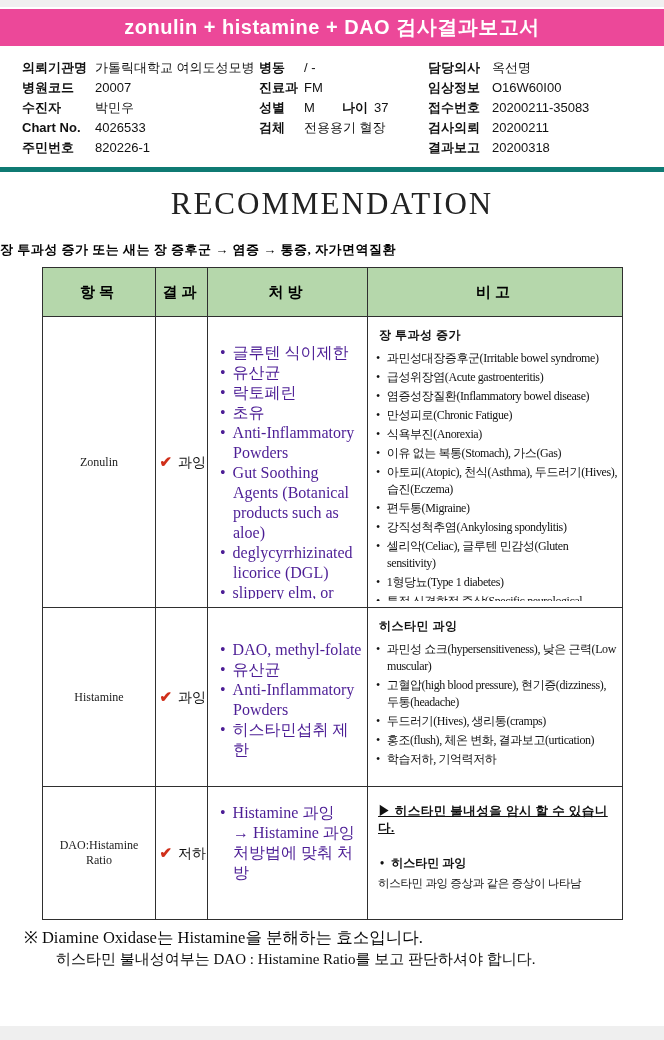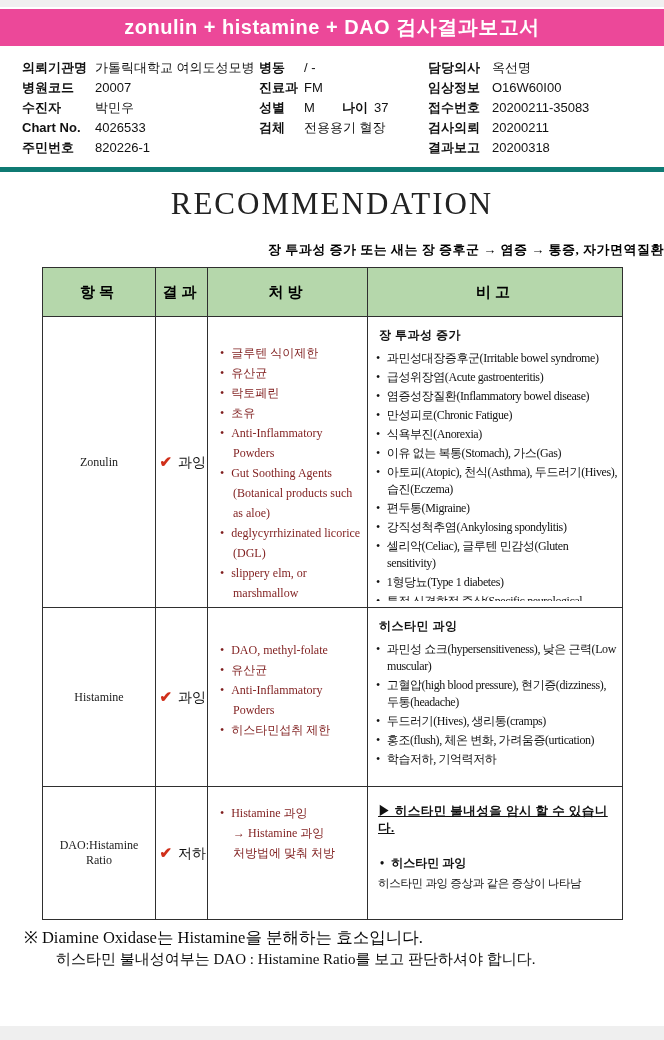--- a/index.html
+++ b/index.html
@@ -25,21 +25,21 @@
   .pi-mid .pi-label2  { display:inline-block; width:32px; font-weight:bold; }
   .pi-right { left:428px; }
   .pi-right .pi-label { display:inline-block; width:64px; font-weight:bold; }
   .separator { position:absolute; left:0; top:167px; width:664px; height:5px; background:#0f7a73; }
   .rec-title {
     position:absolute; left:0; top:186px; width:664px; margin:0; text-align:center;
     font-family:"Liberation Serif", serif; font-weight:400; font-size:31px;
     letter-spacing:2px; color:#222;
   }
   .rec-subtitle {
-    position:absolute; left:0; top:241px; width:664px; text-align:right;
+    position:absolute; left:0; top:241px; width:664px; text-align:left;
     font-family:"Liberation Serif", serif; font-weight:bold; font-size:13px;
     letter-spacing:0.5px; color:#000;
   }
   table.report {
     position:absolute; left:42px; top:267px; width:580px;
     border-collapse:collapse; table-layout:fixed;
     font-family:"Liberation Serif", serif;
   }
   table.report th, table.report td { border:1px solid #2f2f2f; }
   thead th {
@@ -49,22 +49,22 @@
   tr.r1 { height:291px; } tr.r2 { height:179px; } tr.r3 { height:133px; }
   .c-item  { text-align:center; vertical-align:middle; font-size:12px; padding:0 4px; color:#1a1a1a; }
   .c-result{ text-align:right; vertical-align:middle; font-size:14px; white-space:nowrap; }
   .check   { color:#d02f1a; font-size:15px; font-weight:bold; margin-right:6px; }
   .c-presc { vertical-align:top; padding:26px 4px 6px 12px; }
   tr.r2 .c-presc { padding-top:32px; }
   tr.r3 .c-presc { padding-top:16px; }
   .c-note  { vertical-align:top; padding:8px 3px 4px 8px; }
   ul.blist { margin:0; padding:0; list-style:none; }
   .c-presc li {
-    font-size:12px; line-height:20px; padding-left:13px; text-indent:-13px;
-    white-space:pre-line; color:#7f1d1d;
+    font-size:16px; line-height:20px; padding-left:13px; text-indent:-13px;
+    white-space:pre-line; color:#4c1d95;
   }
   .bullet::before, .c-presc li::before, .c-note li::before, .note-bullet::before {
     content:"\2022"; margin-right:7px;
   }
   .note-title { font-weight:bold; font-size:12px; letter-spacing:0.5px; margin:2px 0 6px 3px; }
   .c-note li {
     font-size:12px; line-height:17px; letter-spacing:-0.4px;
     padding-left:11px; text-indent:-11px; margin-bottom:2px; color:#111;
   }
   .hwrap-presc { height:256px; overflow:hidden; }
@@ -224,21 +224,21 @@
             <li>히스타민섭취 제한</li>
           </ul>
       </td>
       <td class="c-note">
         <div class="note-title">히스타민 과잉</div>
         <ul class="blist">
 
         <li>과민성 쇼크(hypersensitiveness), 낮은 근력(Low muscular)</li>
             <li>고혈압(high blood pressure), 현기증(dizziness), 두통(headache)</li>
             <li>두드러기(Hives), 생리통(cramps)</li>
-            <li>홍조(flush), 체온 변화, 가려움증(urtication)</li>
+            <li>홍조(flush), 체온 변화, 결과보고(urtication)</li>
             <li>학습저하, 기억력저하</li>
           </ul>
       </td>
     </tr>
     <tr class="r3">
       <td class="c-item">DAO:Histamine Ratio</td>
       <td class="c-result">
         <span class="check">✔</span><span>저하</span>
       </td>
       <td class="c-presc">

